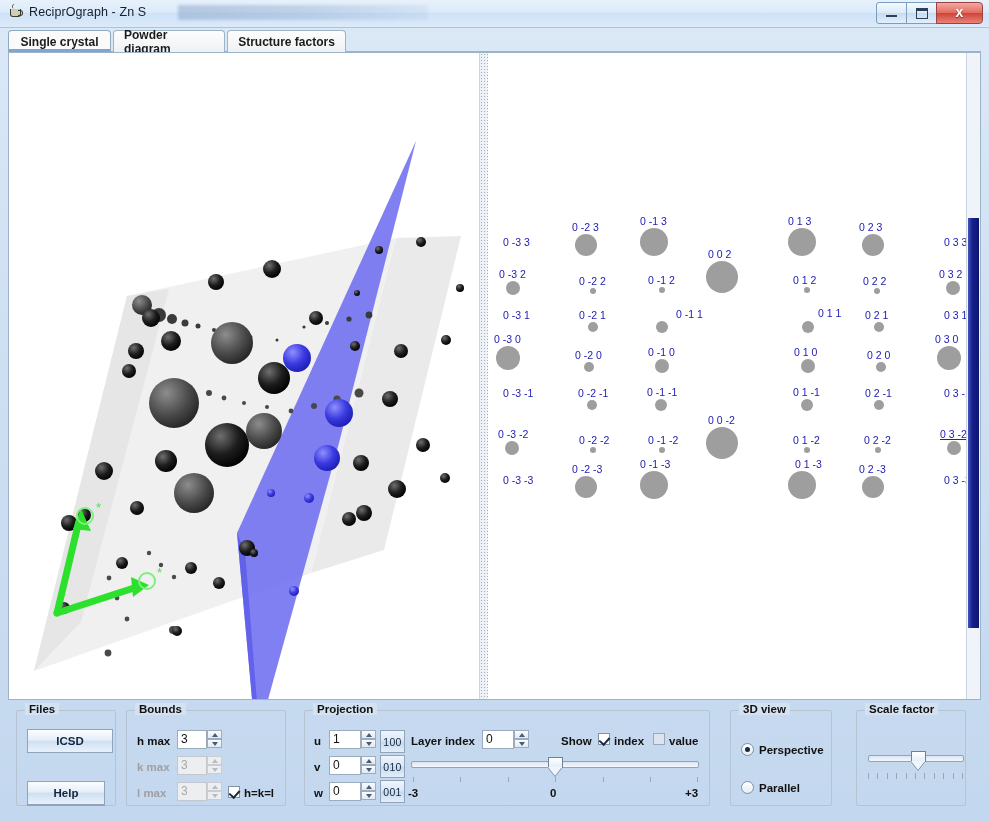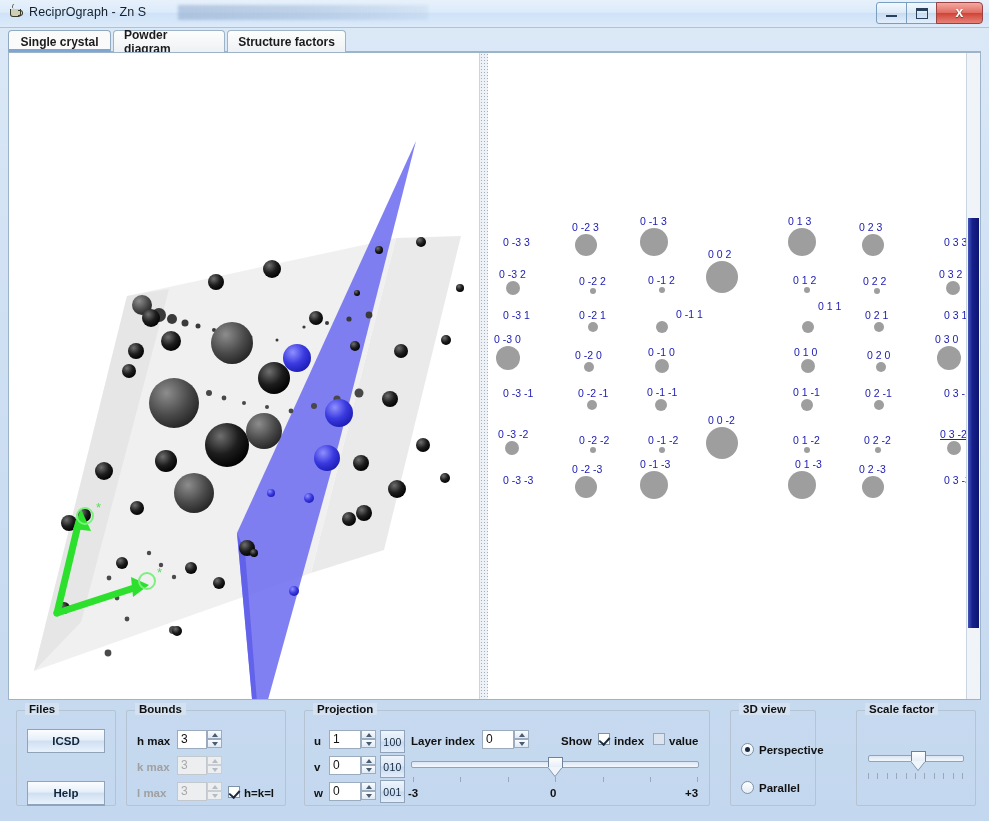--- a/index.html
+++ b/index.html
@@ -325,21 +325,21 @@
           <div class="spot" style="left: 386px; top: 235px; height: 6px; width: 6px; background: rgb(158, 158, 158);"></div>
           <div class="hkl" style="color: rgb(32, 32, 180); left: 375px; top: 222px;">0 2 2</div>
           <div class="spot" style="left: 458px; top: 228px; height: 14px; width: 14px; background: rgb(158, 158, 158);"></div>
           <div class="hkl" style="color: rgb(32, 32, 180); left: 451px; top: 215px;">0 3 2</div>
           <div class="hkl" style="color: rgb(32, 32, 180); left: 15px; top: 256px;">0 -3 1</div>
           <div class="spot" style="left: 100px; top: 269px; height: 10px; width: 10px; background: rgb(158, 158, 158);"></div>
           <div class="hkl" style="color: rgb(32, 32, 180); left: 91px; top: 256px;">0 -2 1</div>
           <div class="spot" style="left: 168px; top: 268px; height: 12px; width: 12px; background: rgb(158, 158, 158);"></div>
           <div class="hkl" style="color: rgb(32, 32, 180); left: 176px; top: 255px; padding-left: 12px;">0 -1 1</div>
           <div class="spot" style="left: 314px; top: 268px; height: 12px; width: 12px; background: rgb(158, 158, 158);"></div>
-          <div class="hkl" style="color: rgb(32, 32, 180); left: 306px; top: 247px; padding-left: 24px;">0 1 1</div>
+          <div class="hkl" style="color: rgb(32, 32, 180); left: 306px; top: 254px; padding-left: 24px;">0 1 1</div>
           <div class="spot" style="left: 386px; top: 269px; height: 10px; width: 10px; background: rgb(158, 158, 158);"></div>
           <div class="hkl" style="color: rgb(32, 32, 180); left: 377px; top: 256px;">0 2 1</div>
           <div class="hkl" style="color: rgb(32, 32, 180); left: 456px; top: 256px;">0 3 1</div>
           <div class="spot" style="left: 8px; top: 293px; height: 24px; width: 24px; background: rgb(158, 158, 158);"></div>
           <div class="hkl" style="color: rgb(32, 32, 180); left: 6px; top: 280px;">0 -3 0</div>
           <div class="spot" style="left: 96px; top: 309px; height: 10px; width: 10px; background: rgb(158, 158, 158);"></div>
           <div class="hkl" style="color: rgb(32, 32, 180); left: 87px; top: 296px;">0 -2 0</div>
           <div class="spot" style="left: 167px; top: 306px; height: 14px; width: 14px; background: rgb(158, 158, 158);"></div>
           <div class="hkl" style="color: rgb(32, 32, 180); left: 160px; top: 293px;">0 -1 0</div>
           <div class="spot" style="left: 313px; top: 306px; height: 14px; width: 14px; background: rgb(158, 158, 158);"></div>
@@ -386,21 +386,21 @@
       <div class="vscroll">
         <div class="vthumb"></div>
       </div>
     </div>
   </div>
 
   <div class="botbar">
 
     <div class="group" style="left:8px;top:8px;width:100px;height:96px;">
       <span class="glabel">Files</span>
-      <div class="jbtn" style="left:10px;top:18px;width:78px;height:24px;">
+      <div class="jbtn" style="left:10px;top:18px;width:86px;height:24px;">
         <span>ICSD</span>
       </div>
       <div class="jbtn" style="left:10px;top:44px;width:78px;height:24px;margin-top:27px;">
         <span>CIF file</span>
       </div>
       <div class="jbtn" style="left:10px;top:70px;width:78px;height:24px;">
         <span>Help</span>
       </div>
     </div>
 
@@ -531,29 +531,29 @@
       <div class="mini-tick" style="left:203px;top:66px;"></div>
       <div class="mini-tick" style="left:250px;top:66px;"></div>
       <div class="mini-tick" style="left:298px;top:66px;"></div>
       <div class="mini-tick" style="left:345px;top:66px;"></div>
       <div class="mini-tick" style="left:392px;top:66px;"></div>
       <span class="tickl" style="left:103px;top:76px;">-3</span>
       <span class="tickl" style="left:245px;top:76px;">0</span>
       <span class="tickl" style="left:380px;top:76px;">+3</span>
     </div>
 
-    <div class="group" style="left:722px;top:8px;width:86px;height:96px;">
+    <div class="group" style="left:722px;top:8px;width:102px;height:96px;">
       <span class="glabel">3D view</span>
       <div class="radio on" style="left:10px;top:32px;"></div>
       <span class="lbl" style="left:28px;top:33px;">Perspective</span>
       <div class="radio" style="left:10px;top:70px;"></div>
       <span class="lbl" style="left:28px;top:71px;">Parallel</span>
     </div>
 
-    <div class="group" style="left:848px;top:8px;width:120px;height:96px;">
+    <div class="group" style="left:848px;top:8px;width:110px;height:96px;">
       <span class="glabel">Scale factor</span>
       <div class="track" style="left:11px;top:44px;width:96px;"></div>
       <div class="knob" style="left:54px;top:40px;">
         <div class="kb"></div>
           <div class="kp"></div>
       </div>
       <div id="scaleticks" style="position:absolute;left:11px;top:62px;width:96px;height:8px;">
           <div class="mini-tick" style="left: 0px; top: 0px; height: 6px;"></div>
           <div class="mini-tick" style="left: 9.4px; top: 0px; height: 6px;"></div>
           <div class="mini-tick" style="left: 18.8px; top: 0px; height: 6px;"></div>

